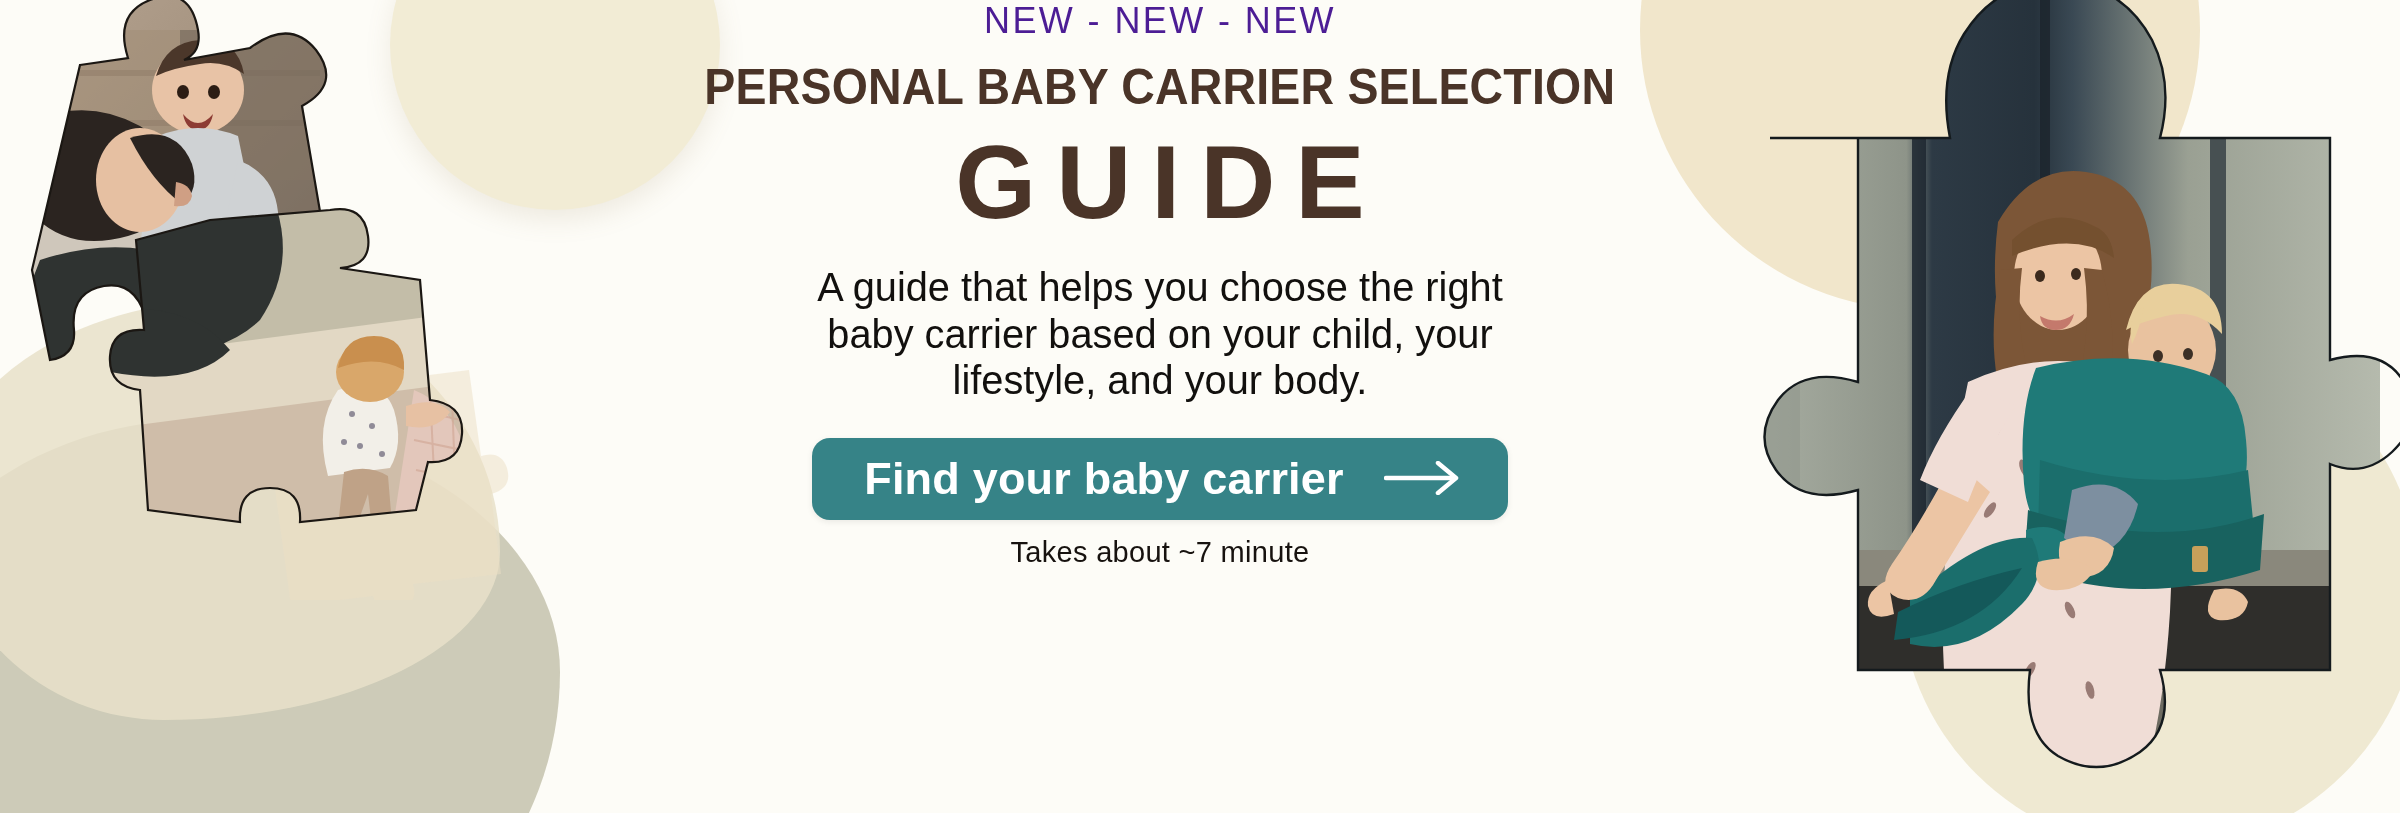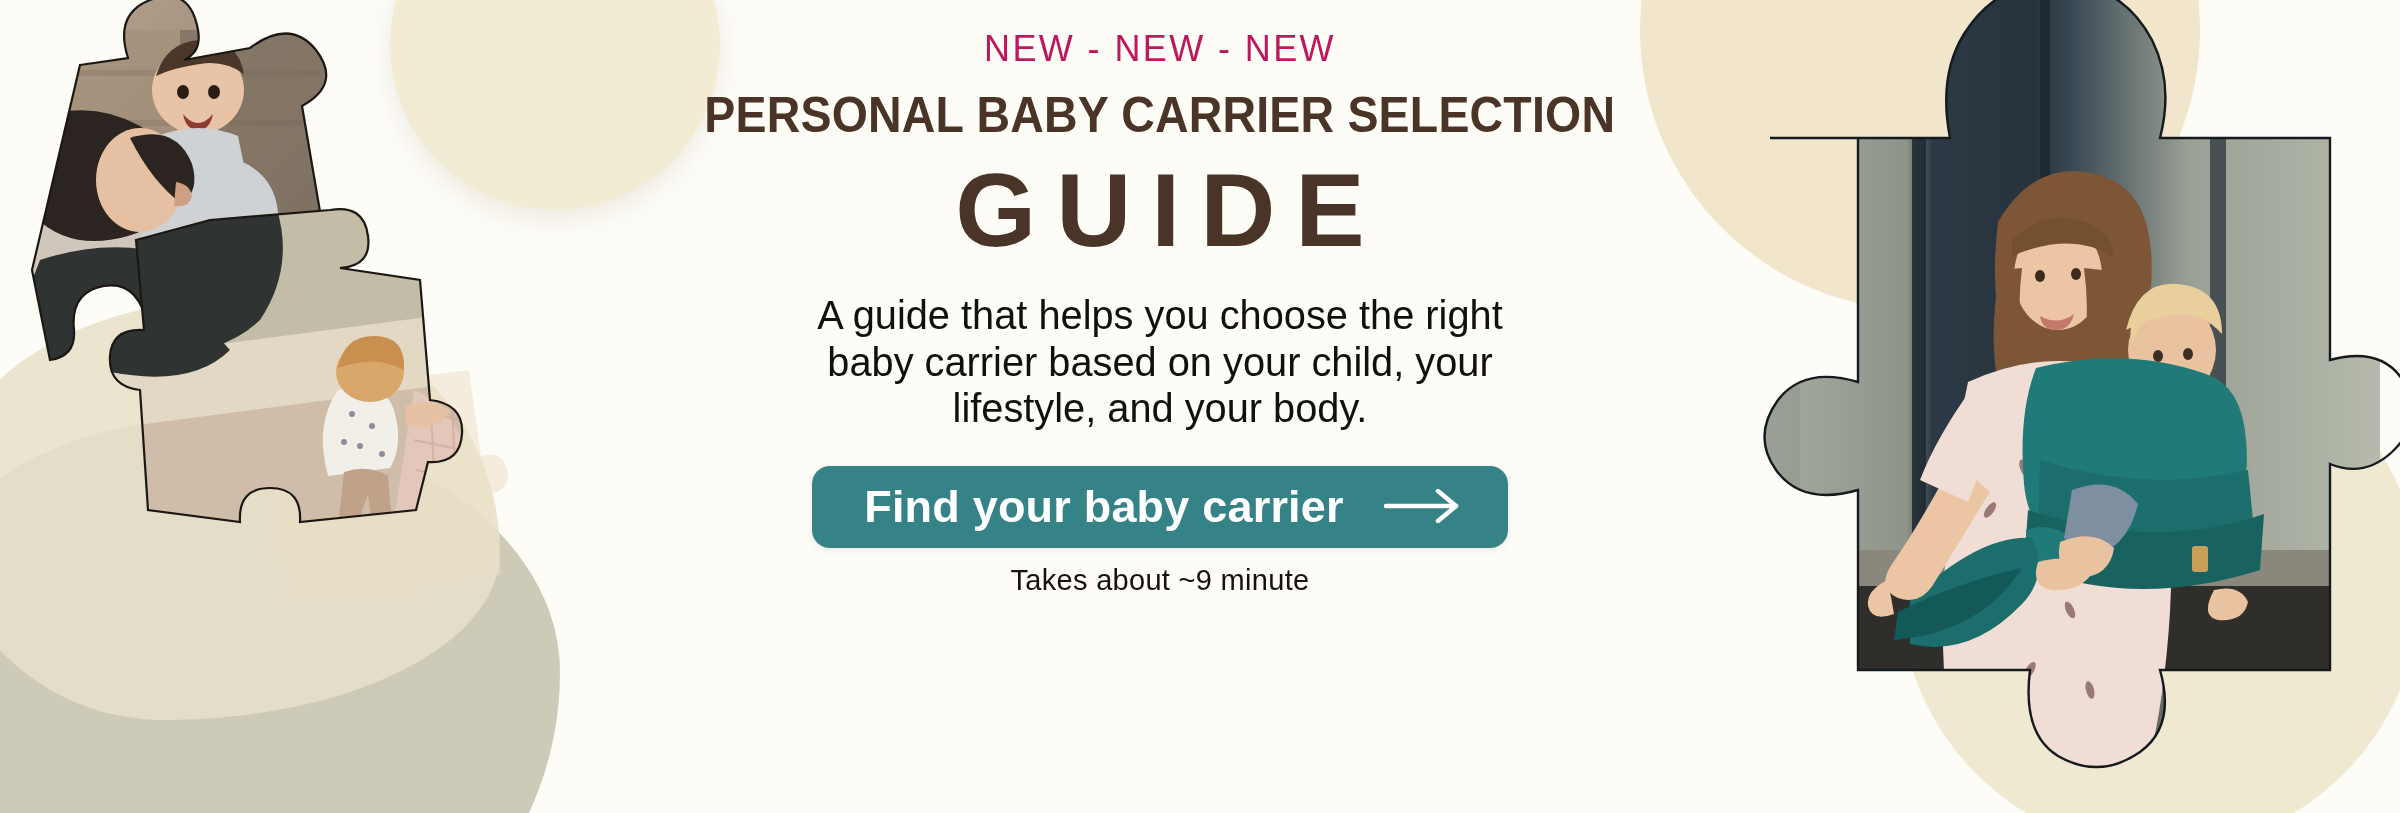--- a/index.html
+++ b/index.html
@@ -65,25 +65,24 @@
     left:600px; top:0;
     width:1120px; height:813px;
     display:flex; flex-direction:column;
     align-items:center;
     z-index:40;
     pointer-events:none;
   }
   .center-col > * { pointer-events:auto; }
 
   .eyebrow {
-    margin-top:28px;
     font-size:36px;
     font-weight:300;
     letter-spacing:2.4px;
-    color:#be185d;
+    color:#4c1d95;
     font-family:"Liberation Sans", sans-serif;
     white-space:nowrap;
   }
 
   .headline {
     margin-top:16px;
     font-size:50px;
     font-weight:bold;
     letter-spacing:.2px;
     color:#4a3428;
@@ -422,16 +421,16 @@
     <button class="cta-button">
       <span class="cta-label">Find your baby carrier</span>
       <span class="cta-arrow">
         <svg width="78" height="34" viewBox="0 0 78 34" fill="none">
           <line x1="2" y1="17" x2="70" y2="17" stroke="#ffffff" stroke-width="4.5" stroke-linecap="round"></line>
           <polyline points="54,2 72,17 54,32" fill="none" stroke="#ffffff" stroke-width="4.5" stroke-linecap="round" stroke-linejoin="round"></polyline>
         </svg>
       </span>
     </button>
 
-    <div class="footnote">Takes about ~9 minute</div>
+    <div class="footnote">Takes about ~7 minute</div>
   </div>
 
 </div>
 
 </body></html>

